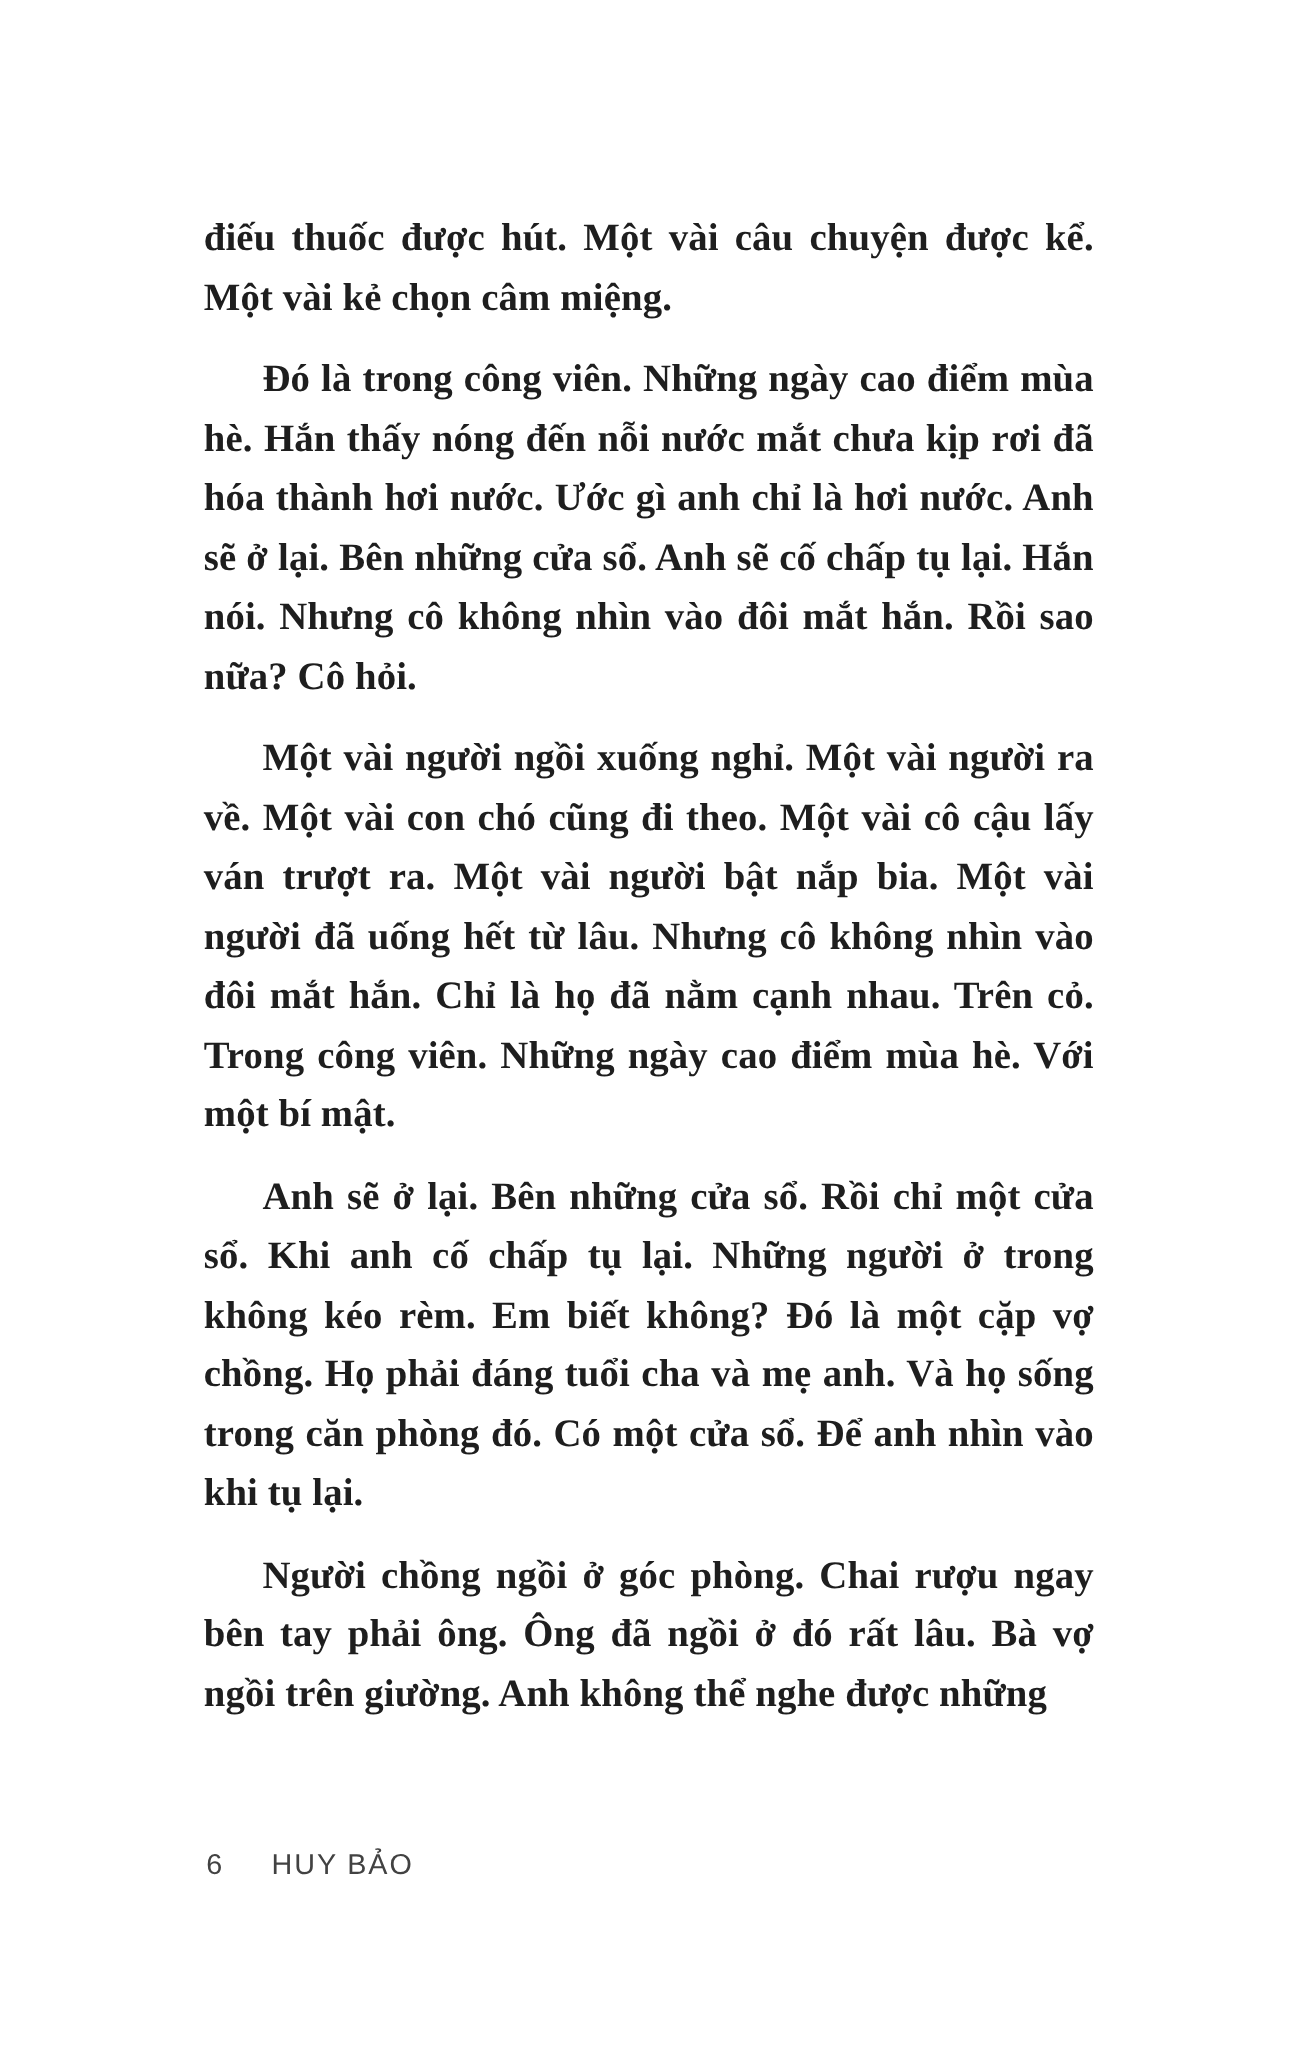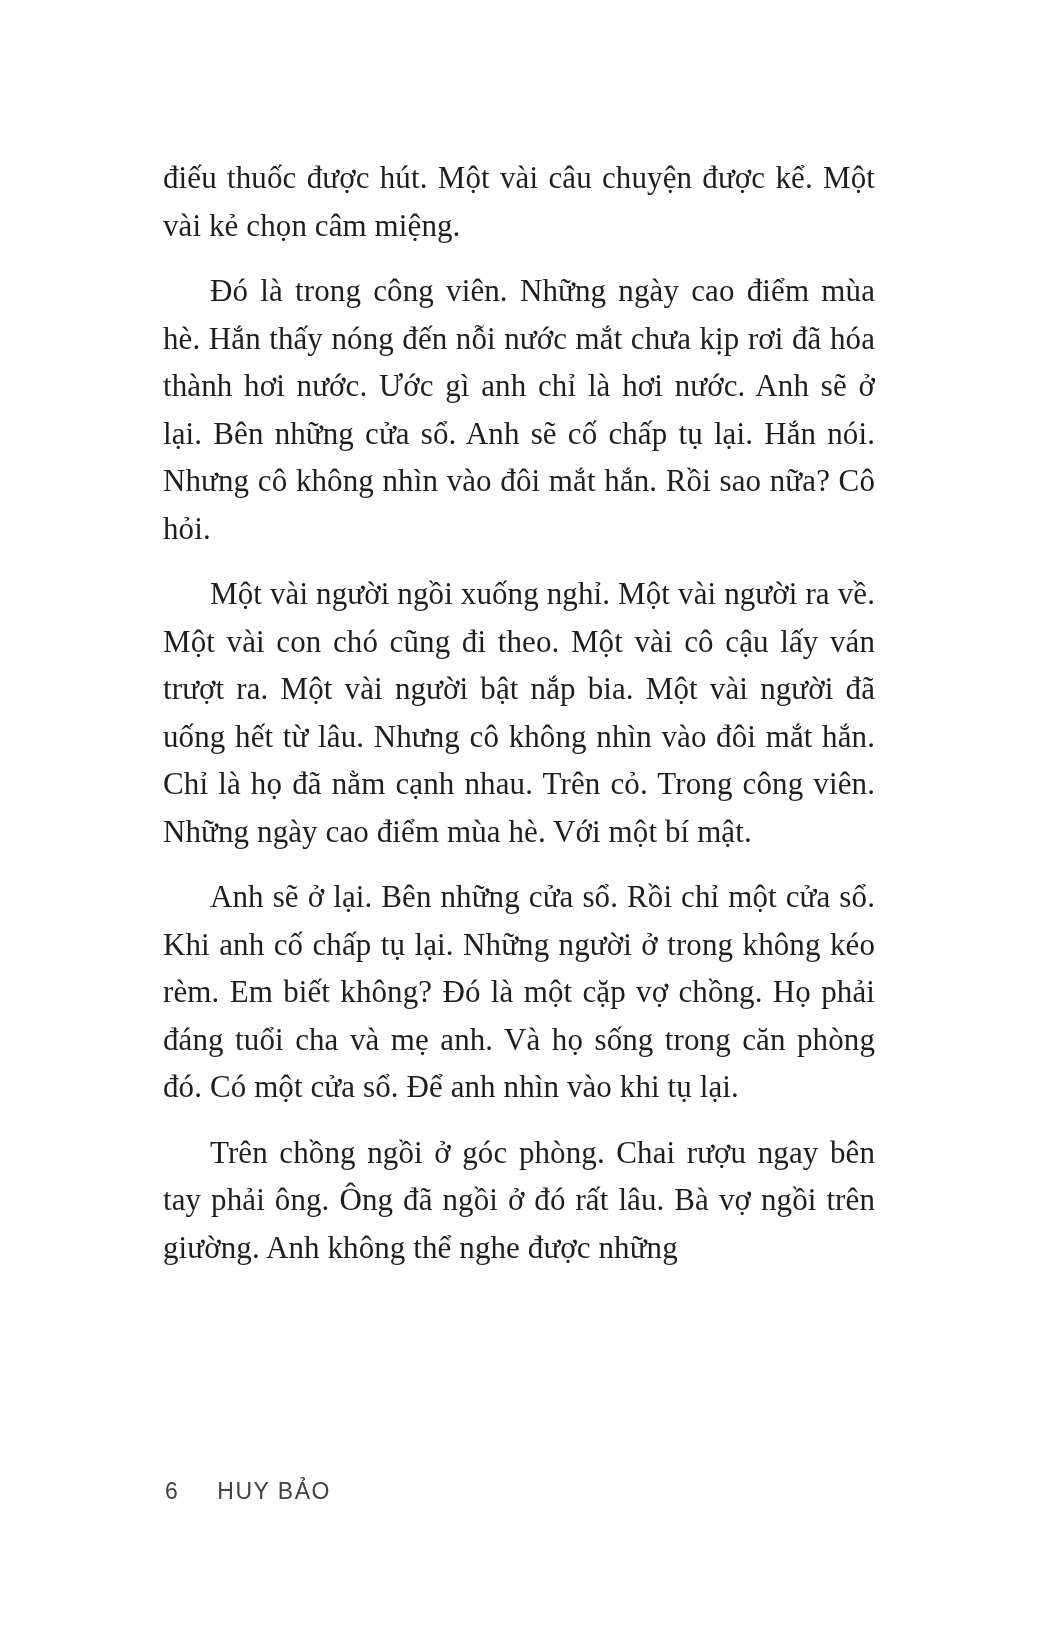--- a/index.html
+++ b/index.html
@@ -20,22 +20,23 @@
     left: 163px;
     top: 150px;
     width: 712px;
     text-align: justify;
     font-size: 31px;
     line-height: 47.5px;
     color: #1e1e1e;
     letter-spacing: 0.1px;
   }
   .text-block p {
-    margin: 4px 0 18px 0;
+    margin: 16px 0 18px 0;
     text-indent: 0;
+    font-weight: bold;
   }
   .text-block p.indent {
     text-indent: 47px;
   }
   .page-footer {
     position: absolute;
     left: 165px;
     top: 1478px;
     display: flex;
     align-items: baseline;
@@ -52,21 +53,21 @@
 </head>
 <body>
 
 <div class="page">
 
   <main class="text-block">
     <p>điếu thuốc được hút. Một vài câu chuyện được kể. Một vài kẻ chọn câm miệng.</p>
     <p class="indent">Đó là trong công viên. Những ngày cao điểm mùa hè. Hắn thấy nóng đến nỗi nước mắt chưa kịp rơi đã hóa thành hơi nước. Ước gì anh chỉ là hơi nước. Anh sẽ ở lại. Bên những cửa sổ. Anh sẽ cố chấp tụ lại. Hắn nói. Nhưng cô không nhìn vào đôi mắt hắn. Rồi sao nữa? Cô hỏi.</p>
     <p class="indent">Một vài người ngồi xuống nghỉ. Một vài người ra về. Một vài con chó cũng đi theo. Một vài cô cậu lấy ván trượt ra. Một vài người bật nắp bia. Một vài người đã uống hết từ lâu. Nhưng cô không nhìn vào đôi mắt hắn. Chỉ là họ đã nằm cạnh nhau. Trên cỏ. Trong công viên. Những ngày cao điểm mùa hè. Với một bí mật.</p>
     <p class="indent">Anh sẽ ở lại. Bên những cửa sổ. Rồi chỉ một cửa sổ. Khi anh cố chấp tụ lại. Những người ở trong không kéo rèm. Em biết không? Đó là một cặp vợ chồng. Họ phải đáng tuổi cha và mẹ anh. Và họ sống trong căn phòng đó. Có một cửa sổ. Để anh nhìn vào khi tụ lại.</p>
-    <p class="indent">Trên chồng ngồi ở góc phòng. Chai rượu ngay bên tay phải ông. Ông đã ngồi ở đó rất lâu. Bà vợ ngồi trên giường. Anh không thể nghe được những</p>
+    <p class="indent">Người chồng ngồi ở góc phòng. Chai rượu ngay bên tay phải ông. Ông đã ngồi ở đó rất lâu. Bà vợ ngồi trên giường. Anh không thể nghe được những</p>
   </main>
 
   <footer class="page-footer">
     <span class="page-number">6</span>
     <span class="author-name">HUY BẢO</span>
   </footer>
 
 </div>
 
 </body></html>

